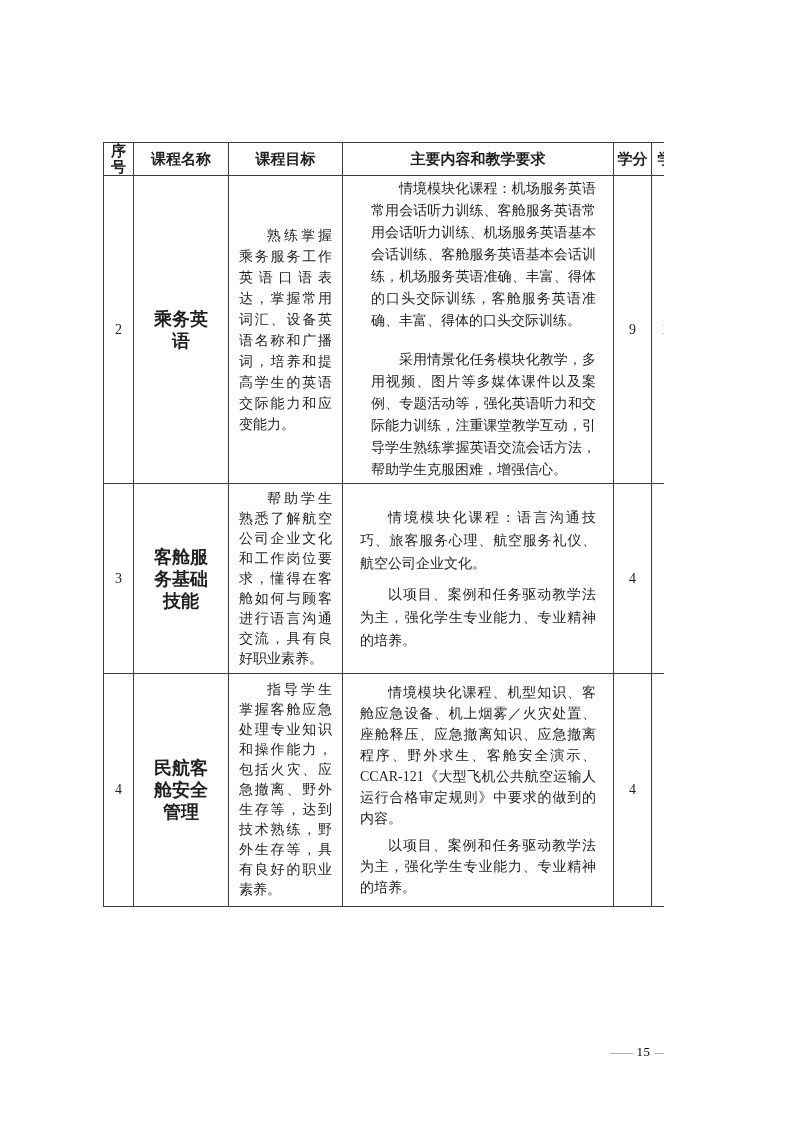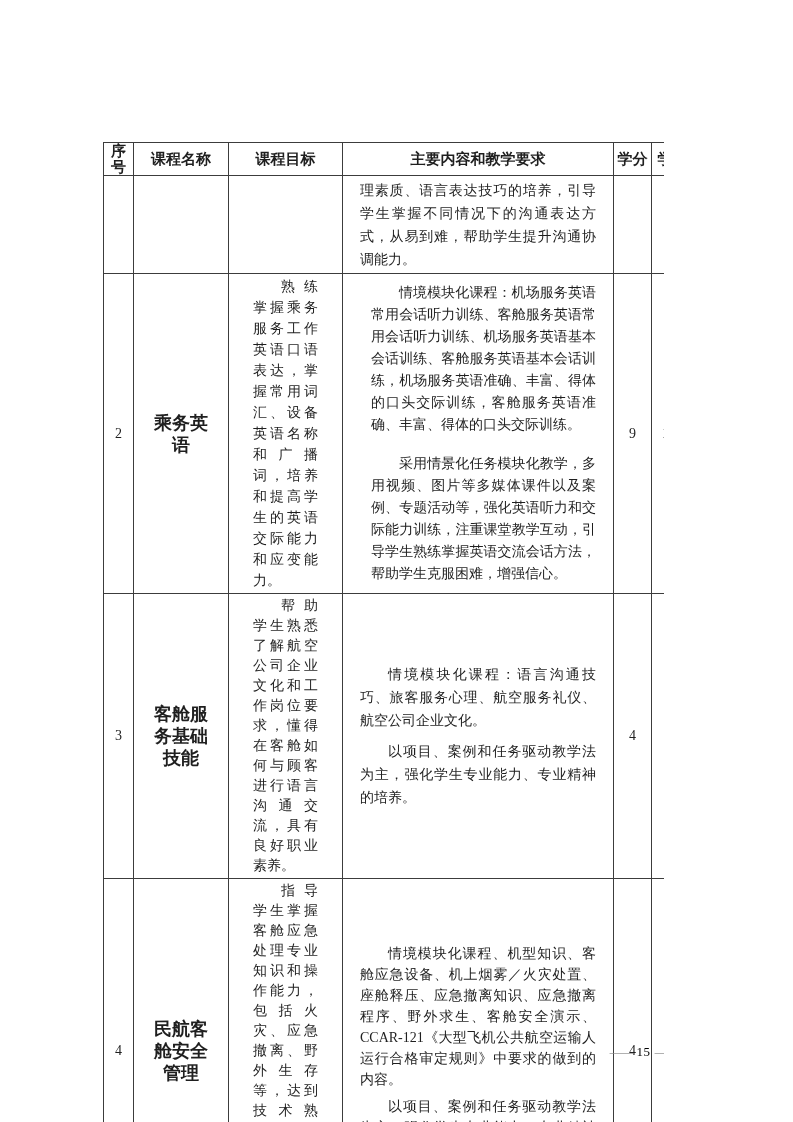--- a/index.html
+++ b/index.html
@@ -40,21 +40,21 @@
   
   td.c-seq { text-align: center; font-size: 14px; }
   td.c-name {
     text-align: center;
     font-weight: bold;
     font-size: 18px;
     padding: 0 14px;
     line-height: 22px;
   }
   td.c-obj {
-    padding: 2px 24px;
+    padding: 2px 10px;
     text-align: justify;
     line-height: 20px;
   }
   td.c-obj .para { margin: 0; text-indent: 2em; }
   td.c-content {
     padding: 2px 17px;
     text-align: justify;
   }
   td.c-content .para { margin: 0; text-indent: 2em; }
   td.c-content .para + .para { margin-top: 17px; }
@@ -110,32 +110,20 @@
         <th>序号</th>
         <th>课程名称</th>
         <th>课程目标</th>
         <th>主要内容和教学要求</th>
         <th>学分</th>
         <th>学时</th>
       </tr>
     </thead>
     <tbody>
 
-      <tr class="row-cont">
-        <td class="c-seq"></td>
-        <td class="c-name"></td>
-        <td class="c-obj">
-          <p class="para"></p>
-        </td>
-        <td class="c-content">
-          <p class="para">理素质、语言表达技巧的培养，引导学生掌握不同情况下的沟通表达方式，从易到难，帮助学生提升沟通协调能力。</p>
-        </td>
-        <td class="c-num"></td>
-        <td class="c-num"></td>
-      </tr>
 
       <tr class="row-2">
         <td class="c-seq">2</td>
         <td class="c-name">乘务英语</td>
         <td class="c-obj">
           <p class="para">熟练掌握乘务服务工作英语口语表达，掌握常用词汇、设备英语名称和广播词，培养和提高学生的英语交际能力和应变能力。</p>
         </td>
         <td class="c-content">
           <p class="para">情境模块化课程：机场服务英语常用会话听力训练、客舱服务英语常用会话听力训练、机场服务英语基本会话训练、客舱服务英语基本会话训练，机场服务英语准确、丰富、得体的口头交际训练，客舱服务英语准确、丰富、得体的口头交际训练。</p>
           <p class="para">采用情景化任务模块化教学，多用视频、图片等多媒体课件以及案例、专题活动等，强化英语听力和交际能力训练，注重课堂教学互动，引导学生熟练掌握英语交流会话方法，帮助学生克服困难，增强信心。</p>

